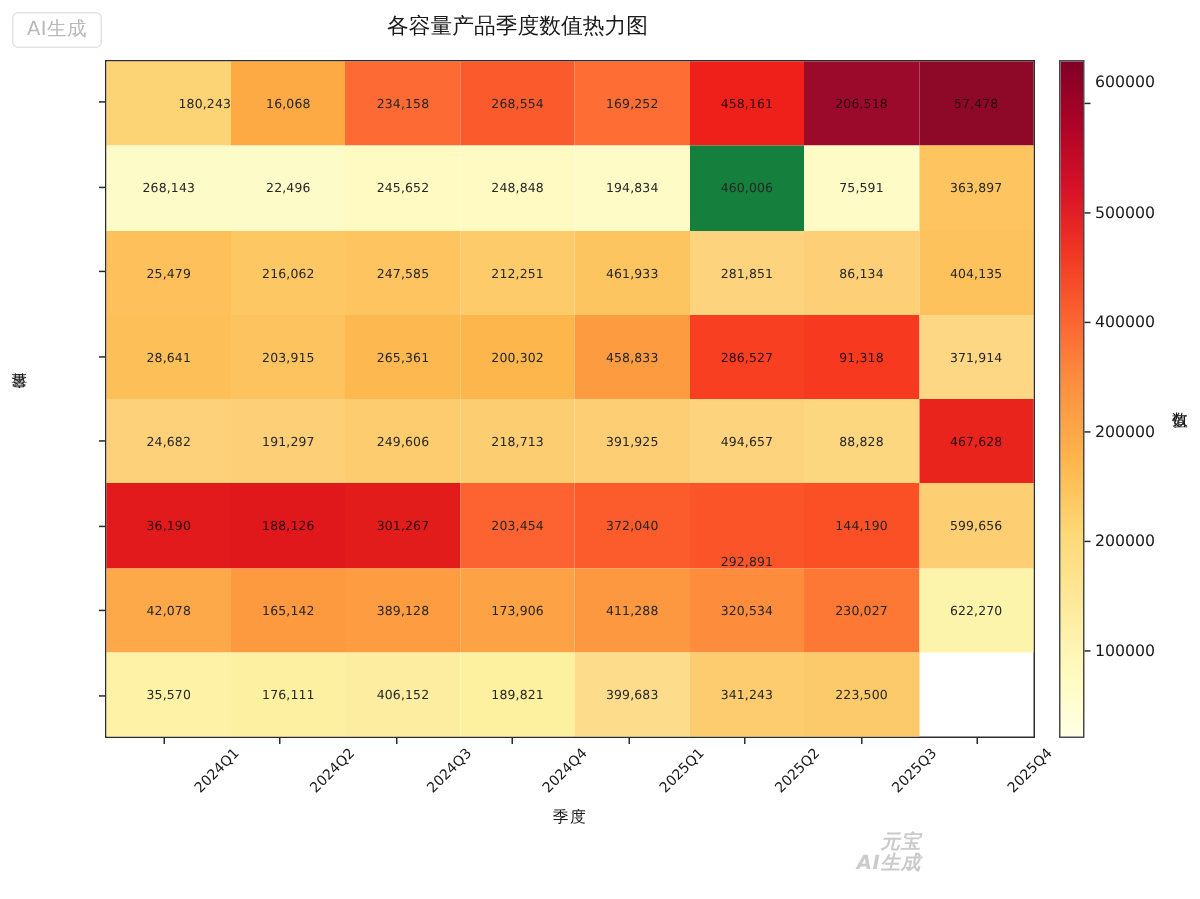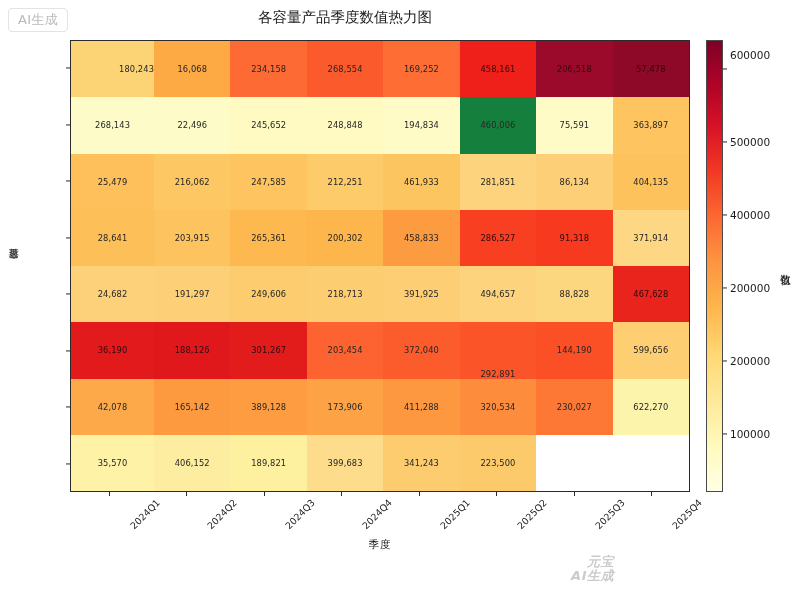--- a/index.html
+++ b/index.html
@@ -392,20 +392,23 @@
           <span class="cell-label">320,534</span>
         </div>
         <div class="cell" style="background: rgb(253, 120, 53);">
           <span class="cell-label">230,027</span>
         </div>
         <div class="cell" style="background: rgb(253, 244, 172);">
           <span class="cell-label">622,270</span>
         </div>
         <div class="cell" style="background: rgb(253, 242, 166);">
           <span class="cell-label">35,570</span>
+        </div>
+        <div class="cell" style="background: rgb(253, 240, 161);">
+          <span class="cell-label">176,111</span>
         </div>
         <div class="cell" style="background: rgb(253, 237, 160);">
           <span class="cell-label">406,152</span>
         </div>
         <div class="cell" style="background: rgb(253, 240, 159);">
           <span class="cell-label">189,821</span>
         </div>
         <div class="cell" style="background: rgb(253, 221, 140);">
           <span class="cell-label">399,683</span>
         </div>

